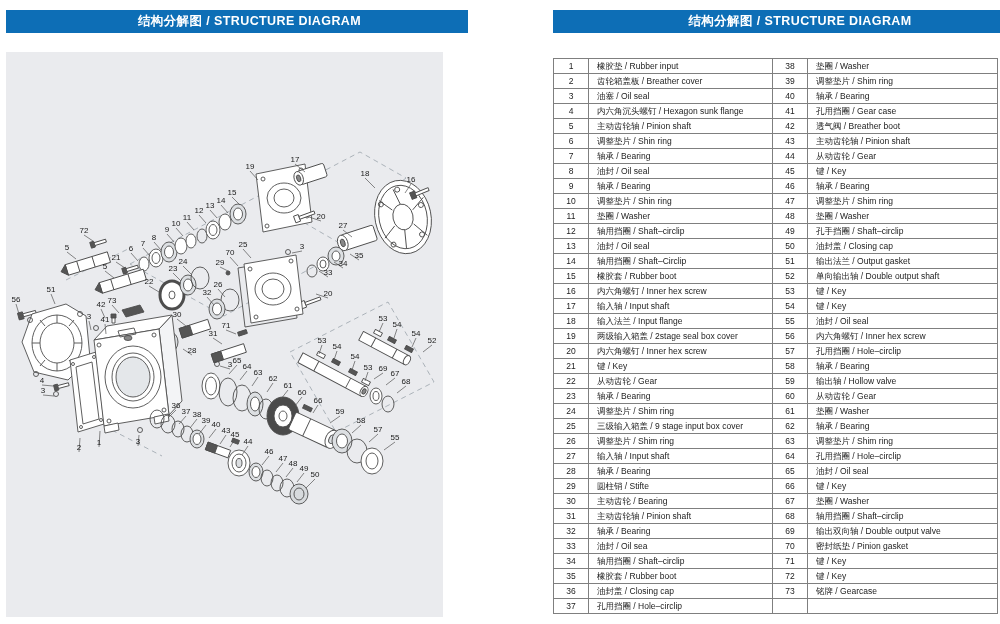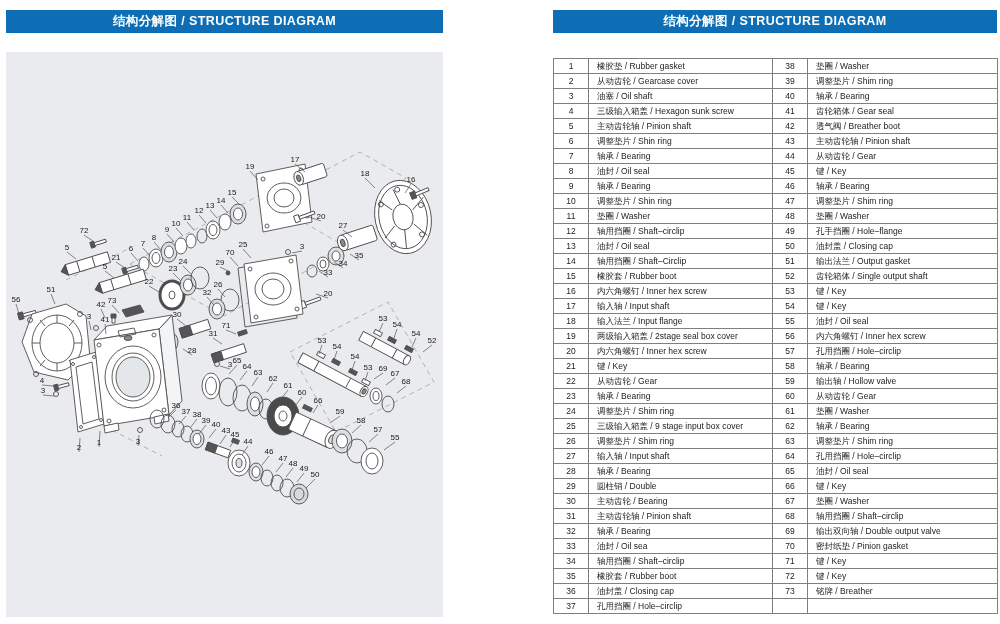--- a/index.html
+++ b/index.html
@@ -3,21 +3,21 @@
 <meta charset="utf-8">
 <style>
   html,body{margin:0;padding:0;}
   body{
     width:1000px;height:624px;background:#ffffff;position:relative;
     font-family:"Liberation Sans", sans-serif;overflow:hidden;
   }
   .hdr{
     position:absolute;top:10px;height:23px;background:#0d6eb6;color:#ffffff;
     font-weight:bold;font-size:12.5px;letter-spacing:.4px;
-    display:flex;align-items:center;justify-content:center;
+    display:flex;align-items:center;justify-content:center;padding-left:25px;
   }
   .hdr-left{left:6px;width:437px;}
   .hdr-right{left:553px;width:444px;}
   .diagram-box{
     position:absolute;left:6px;top:52px;width:437px;height:565px;background:#eaebee;
   }
   .diagram-box svg{display:block;width:437px;height:565px;}
   table.parts{
     position:absolute;left:553px;top:58px;width:444px;
     border-collapse:collapse;table-layout:fixed;font-size:8.5px;color:#222;
@@ -493,41 +493,41 @@
 <table class="parts">
   <colgroup>
     <col style="width:35px">
       <col style="width:184px">
       <col style="width:35px">
       <col style="width:190px">
   </colgroup>
   <tbody>
       <tr>
         <td class="num">1</td>
-        <td class="desc">橡胶垫 / Rubber gasket</td>
+        <td class="desc">橡胶垫 / Rubber input</td>
         <td class="num">38</td>
         <td class="desc">垫圈 / Washer</td>
       </tr>
       <tr>
         <td class="num">2</td>
-        <td class="desc">从动齿轮 / Gearcase cover</td>
+        <td class="desc">齿轮箱盖板 / Breather cover</td>
         <td class="num">39</td>
         <td class="desc">调整垫片 / Shim ring</td>
       </tr>
       <tr>
         <td class="num">3</td>
-        <td class="desc">油塞 / Oil shaft</td>
+        <td class="desc">油塞 / Oil seal</td>
         <td class="num">40</td>
         <td class="desc">轴承 / Bearing</td>
       </tr>
       <tr>
         <td class="num">4</td>
-        <td class="desc">三级输入箱盖 / Hexagon sunk screw</td>
+        <td class="desc">内六角沉头螺钉 / Hexagon sunk flange</td>
         <td class="num">41</td>
-        <td class="desc">齿轮箱体 / Gear seal</td>
+        <td class="desc">孔用挡圈 / Gear case</td>
       </tr>
       <tr>
         <td class="num">5</td>
         <td class="desc">主动齿轮轴 / Pinion shaft</td>
         <td class="num">42</td>
         <td class="desc">透气阀 / Breather boot</td>
       </tr>
       <tr>
         <td class="num">6</td>
         <td class="desc">调整垫片 / Shin ring</td>
@@ -561,39 +561,39 @@
       <tr>
         <td class="num">11</td>
         <td class="desc">垫圈 / Washer</td>
         <td class="num">48</td>
         <td class="desc">垫圈 / Washer</td>
       </tr>
       <tr>
         <td class="num">12</td>
         <td class="desc">轴用挡圈 / Shaft–circlip</td>
         <td class="num">49</td>
-        <td class="desc">孔手挡圈 / Hole–flange</td>
+        <td class="desc">孔手挡圈 / Shaft–circlip</td>
       </tr>
       <tr>
         <td class="num">13</td>
         <td class="desc">油封 / Oil seal</td>
         <td class="num">50</td>
         <td class="desc">油封盖 / Closing cap</td>
       </tr>
       <tr>
         <td class="num">14</td>
         <td class="desc">轴用挡圈 / Shaft–Circlip</td>
         <td class="num">51</td>
         <td class="desc">输出法兰 / Output gasket</td>
       </tr>
       <tr>
         <td class="num">15</td>
         <td class="desc">橡胶套 / Rubber boot</td>
         <td class="num">52</td>
-        <td class="desc">齿轮箱体 / Single output shaft</td>
+        <td class="desc">单向输出轴 / Double output shaft</td>
       </tr>
       <tr>
         <td class="num">16</td>
         <td class="desc">内六角螺钉 / Inner hex screw</td>
         <td class="num">53</td>
         <td class="desc">键 / Key</td>
       </tr>
       <tr>
         <td class="num">17</td>
         <td class="desc">输入轴 / Input shaft</td>
@@ -661,21 +661,21 @@
         <td class="desc">孔用挡圈 / Hole–circlip</td>
       </tr>
       <tr>
         <td class="num">28</td>
         <td class="desc">轴承 / Bearing</td>
         <td class="num">65</td>
         <td class="desc">油封 / Oil seal</td>
       </tr>
       <tr>
         <td class="num">29</td>
-        <td class="desc">圆柱销 / Double</td>
+        <td class="desc">圆柱销 / Stifte</td>
         <td class="num">66</td>
         <td class="desc">键 / Key</td>
       </tr>
       <tr>
         <td class="num">30</td>
         <td class="desc">主动齿轮 / Bearing</td>
         <td class="num">67</td>
         <td class="desc">垫圈 / Washer</td>
       </tr>
       <tr>
@@ -705,21 +705,21 @@
       <tr>
         <td class="num">35</td>
         <td class="desc">橡胶套 / Rubber boot</td>
         <td class="num">72</td>
         <td class="desc">键 / Key</td>
       </tr>
       <tr>
         <td class="num">36</td>
         <td class="desc">油封盖 / Closing cap</td>
         <td class="num">73</td>
-        <td class="desc">铭牌 / Breather</td>
+        <td class="desc">铭牌 / Gearcase</td>
       </tr>
       <tr>
         <td class="num">37</td>
         <td class="desc">孔用挡圈 / Hole–circlip</td>
         <td class="num"></td>
         <td class="desc"></td>
       </tr>
     </tbody>
 </table>
 

